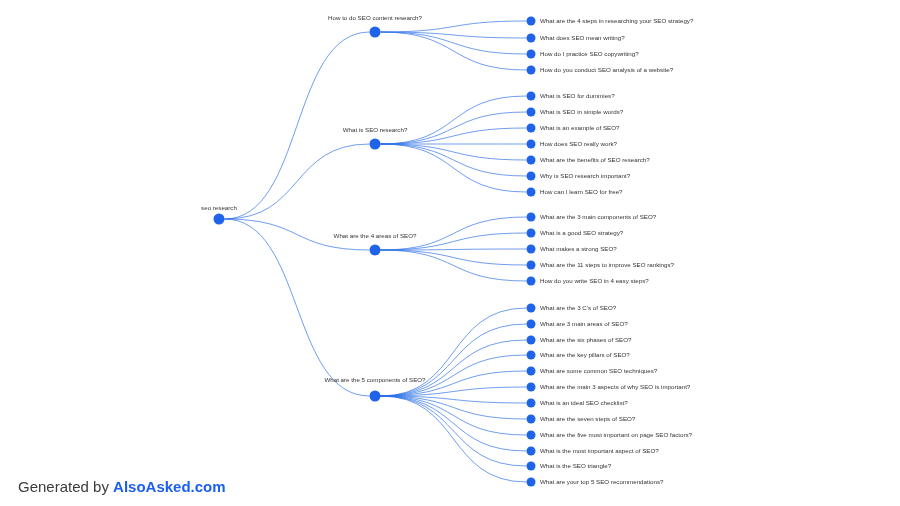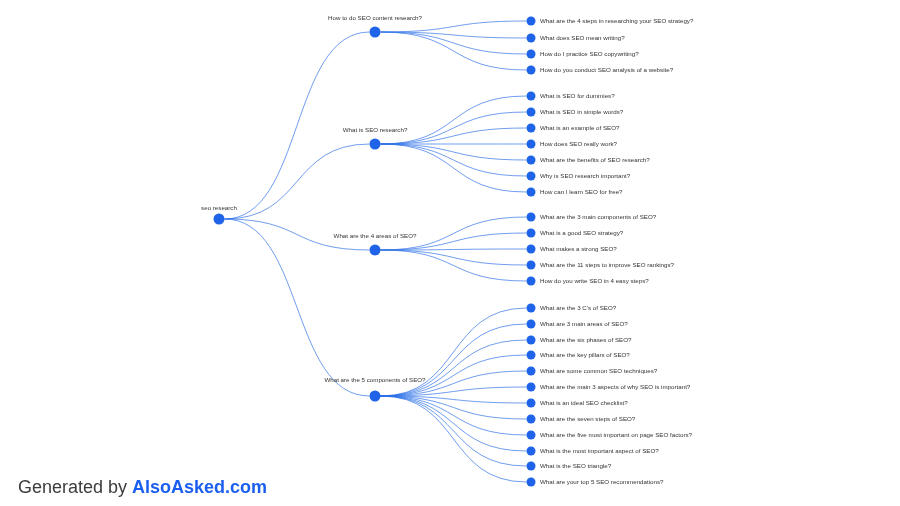--- a/index.html
+++ b/index.html
@@ -43,21 +43,21 @@
   .node-label.leaf {
     text-anchor: start;
   }
   .node-label.root {
     text-anchor: middle;
   }
   #footer-attribution {
     position: absolute;
     left: 18px;
     top: 478px;
-    font-size: 18px;
+    font-size: 15px;
     line-height: 18px;
     white-space: nowrap;
   }
   #footer-attribution .prefix {
     color: #3c3c3c;
   }
   #footer-attribution .brand {
     color: #1a5ff0;
     font-weight: bold;
   }

